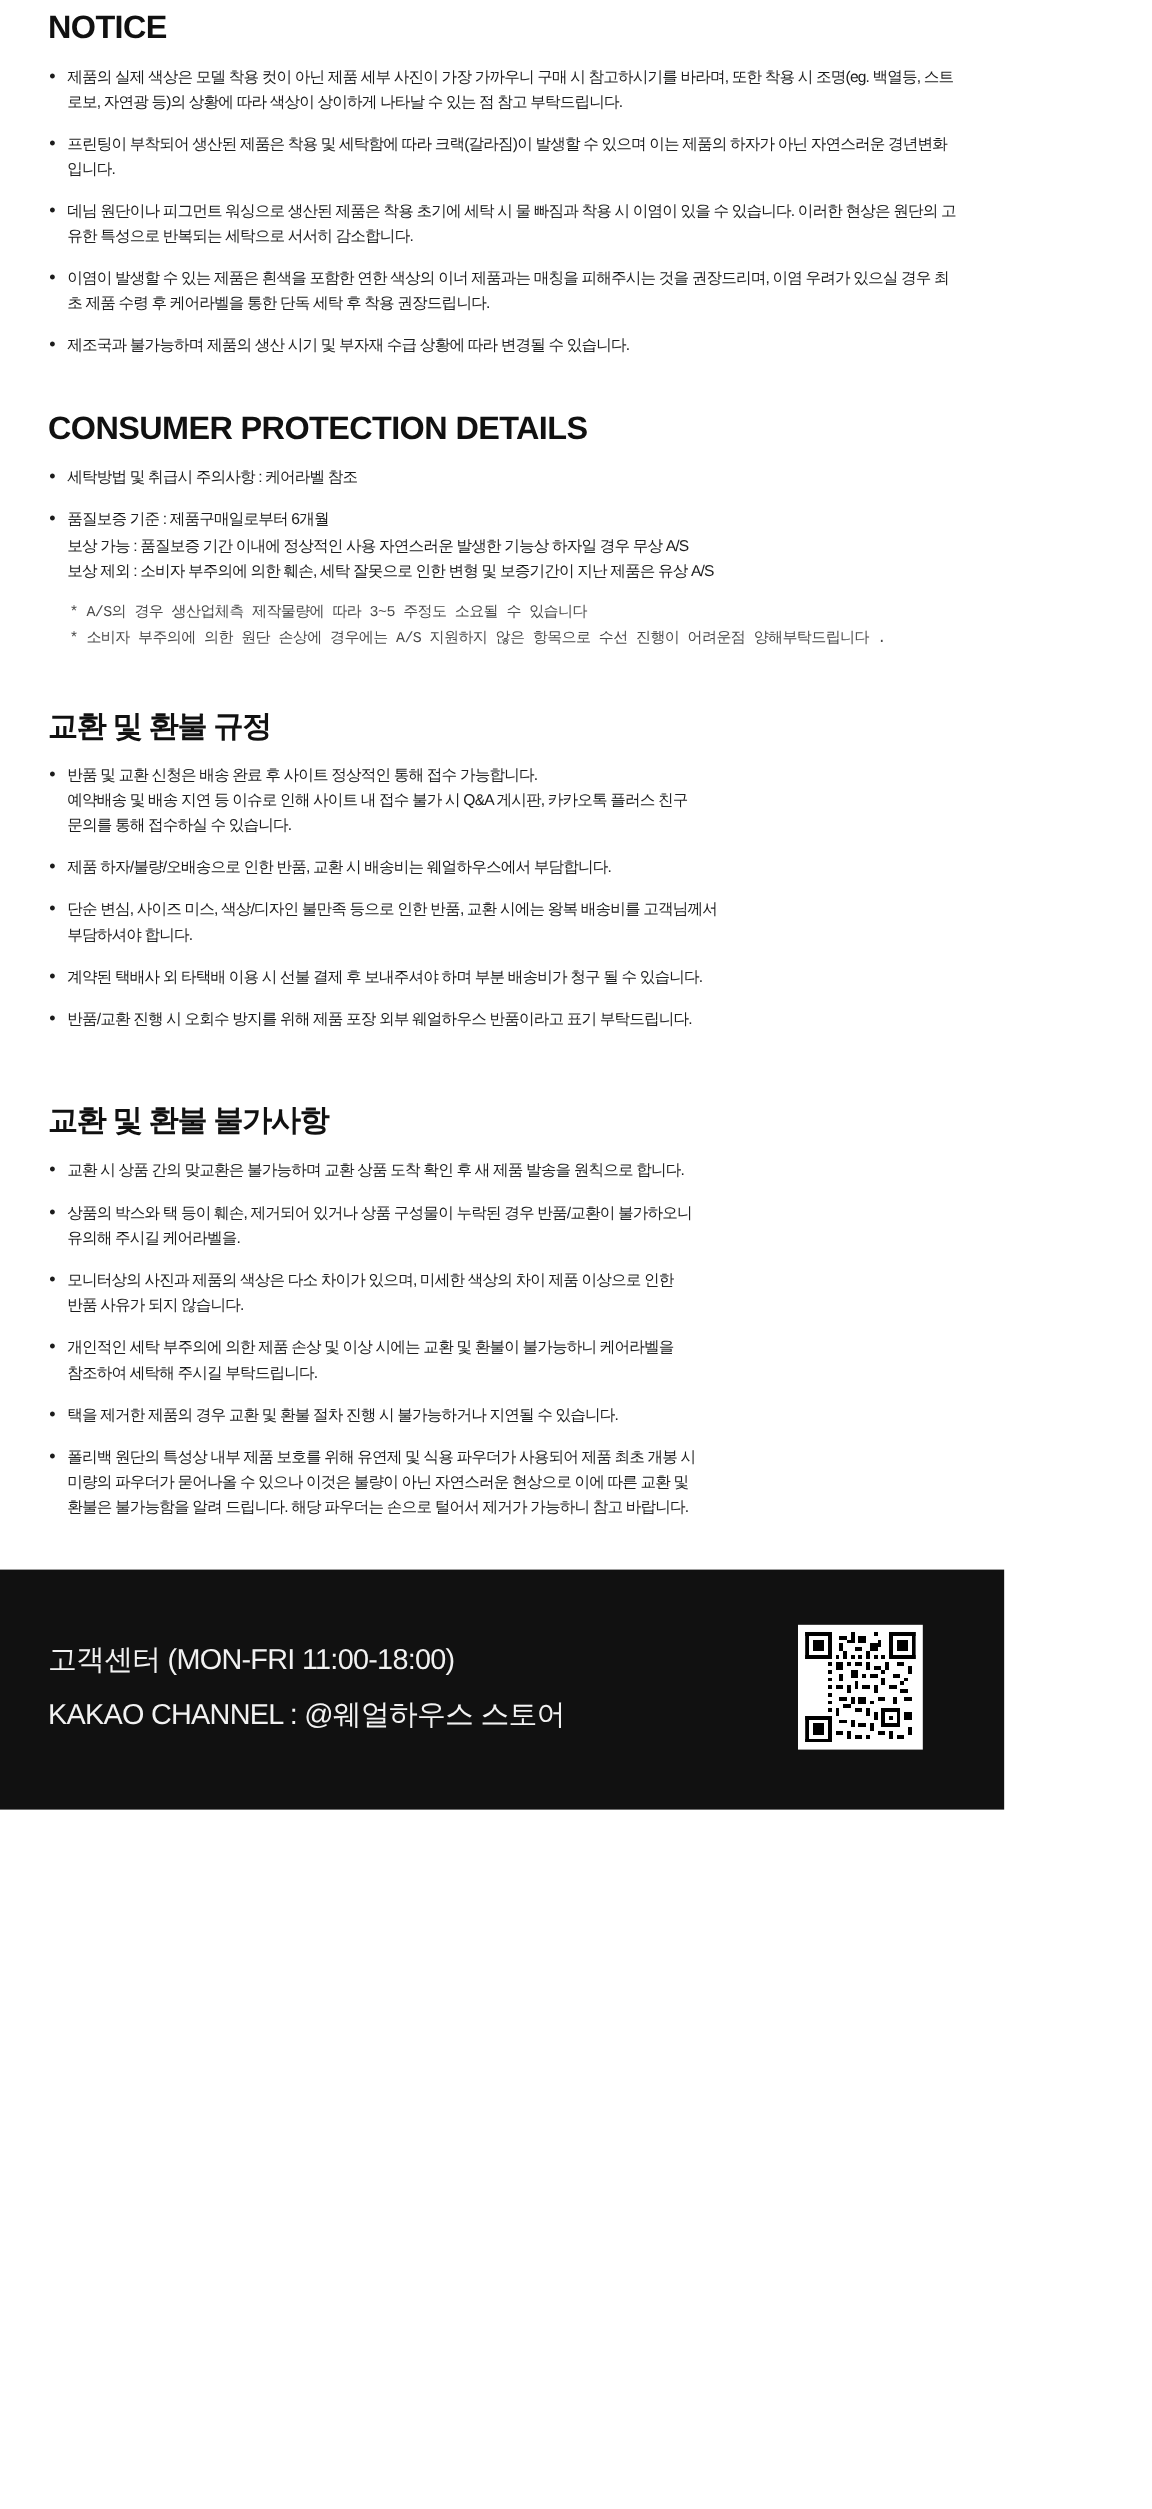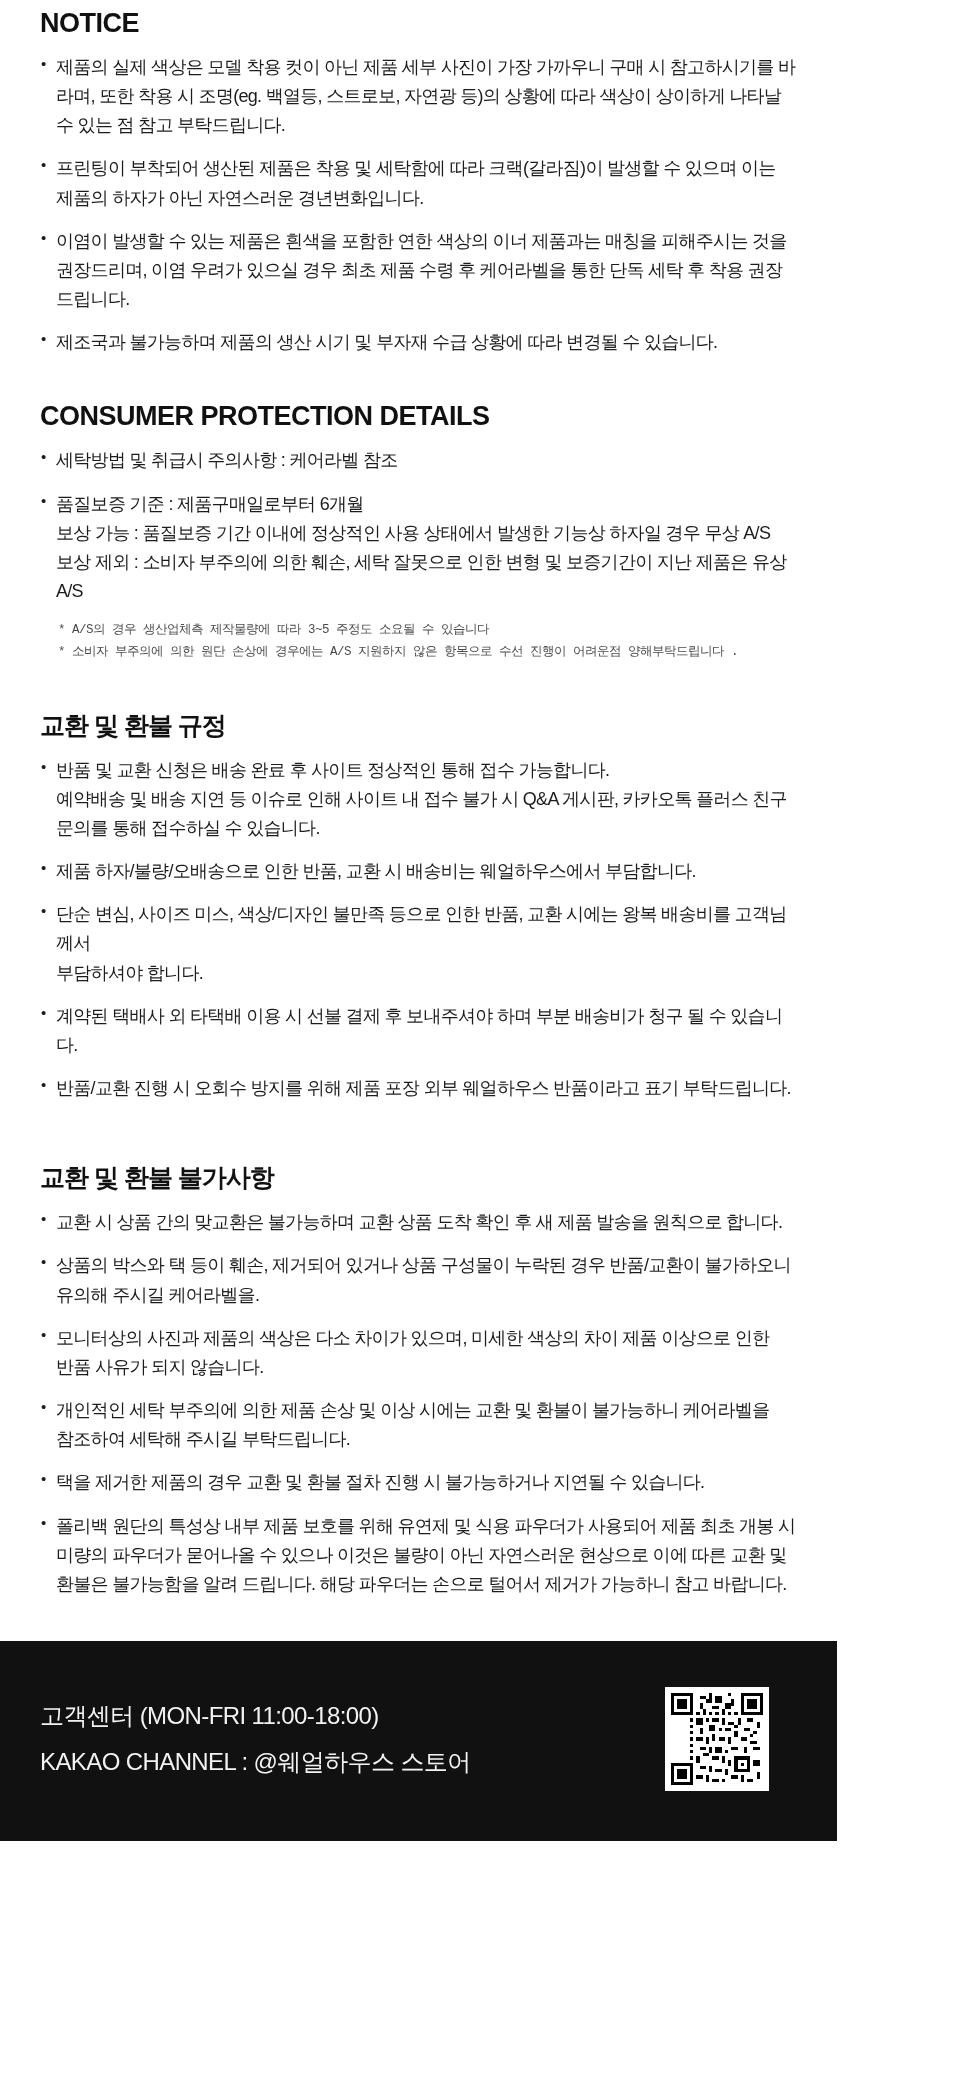--- a/index.html
+++ b/index.html
@@ -39,21 +39,21 @@
   }
   ul.bullets {
     list-style: none;
     margin: 0;
     padding: 0;
   }
   ul.bullets li {
     position: relative;
     padding-left: 16px;
     margin-bottom: 14px;
-    font-size: 18px;
+    font-size: 13px;
     line-height: 1.62;
     letter-spacing: -0.7px;
     color: #1c1c1c;
   }
   ul.bullets li::before {
     content: "\2022";
     position: absolute;
     left: 1px;
     top: -1px;
     font-size: 15px;
@@ -115,36 +115,37 @@
 <div class="page">
   <div class="content">
 
     <div class="top-pad"></div>
 
     <section>
       <h2 class="section-title">NOTICE</h2>
       <ul class="bullets">
         <li>제품의 실제 색상은 모델 착용 컷이 아닌 제품 세부 사진이 가장 가까우니 구매 시 참고하시기를 바라며, 또한 착용 시 조명(eg. 백열등, 스트로보, 자연광 등)의 상황에 따라 색상이 상이하게 나타날 수 있는 점 참고 부탁드립니다.</li>
         <li>프린팅이 부착되어 생산된 제품은 착용 및 세탁함에 따라 크랙(갈라짐)이 발생할 수 있으며 이는 제품의 하자가 아닌 자연스러운 경년변화입니다.</li>
+        <li>데님 원단이나 피그먼트 워싱으로 생산된 제품은 착용 초기에 세탁 시 물 빠짐과 착용 시 이염이 있을 수 있습니다. 이러한 현상은 원단의 고유한 특성으로 반복되는 세탁으로 서서히 감소합니다.</li>
         <li>이염이 발생할 수 있는 제품은 흰색을 포함한 연한 색상의 이너 제품과는 매칭을 피해주시는 것을 권장드리며, 이염 우려가 있으실 경우 최초 제품 수령 후 케어라벨을 통한 단독 세탁 후 착용 권장드립니다.</li>
         <li>제조국과 불가능하며 제품의 생산 시기 및 부자재 수급 상황에 따라 변경될 수 있습니다.</li>
       </ul>
     </section>
 
     <div class="spacer-md"></div>
 
     <section>
       <h2 class="section-title">CONSUMER PROTECTION DETAILS</h2>
       <ul class="bullets consumer-list">
         <li>
           <span>세탁방법 및 취급시 주의사항 : 케어라벨 참조</span>
         </li>
         <li>
           <span>품질보증 기준 : 제품구매일로부터 6개월</span>
-          <span class="sub-line">보상 가능 : 품질보증 기간 이내에 정상적인 사용 상태에서 발생한 기능상 하자일 경우 무상 A/S</span>
+          <span class="sub-line">보상 가능 : 품질보증 기간 이내에 정상적인 사용 자연스러운 발생한 기능상 하자일 경우 무상 A/S</span>
           <span class="sub-line">보상 제외 : 소비자 부주의에 의한 훼손, 세탁 잘못으로 인한 변형 및 보증기간이 지난 제품은 유상 A/S</span>
         </li>
       </ul>
       <div class="note-small">
         <div>* A/S의 경우 생산업체측 제작물량에 따라 3~5 주정도 소요될 수 있습니다</div>
         <div>* 소비자 부주의에 의한 원단 손상에 경우에는 A/S 지원하지 않은 항목으로 수선 진행이 어려운점 양해부탁드립니다 .</div>
       </div>
     </section>
 
     <div class="spacer-lg"></div>

